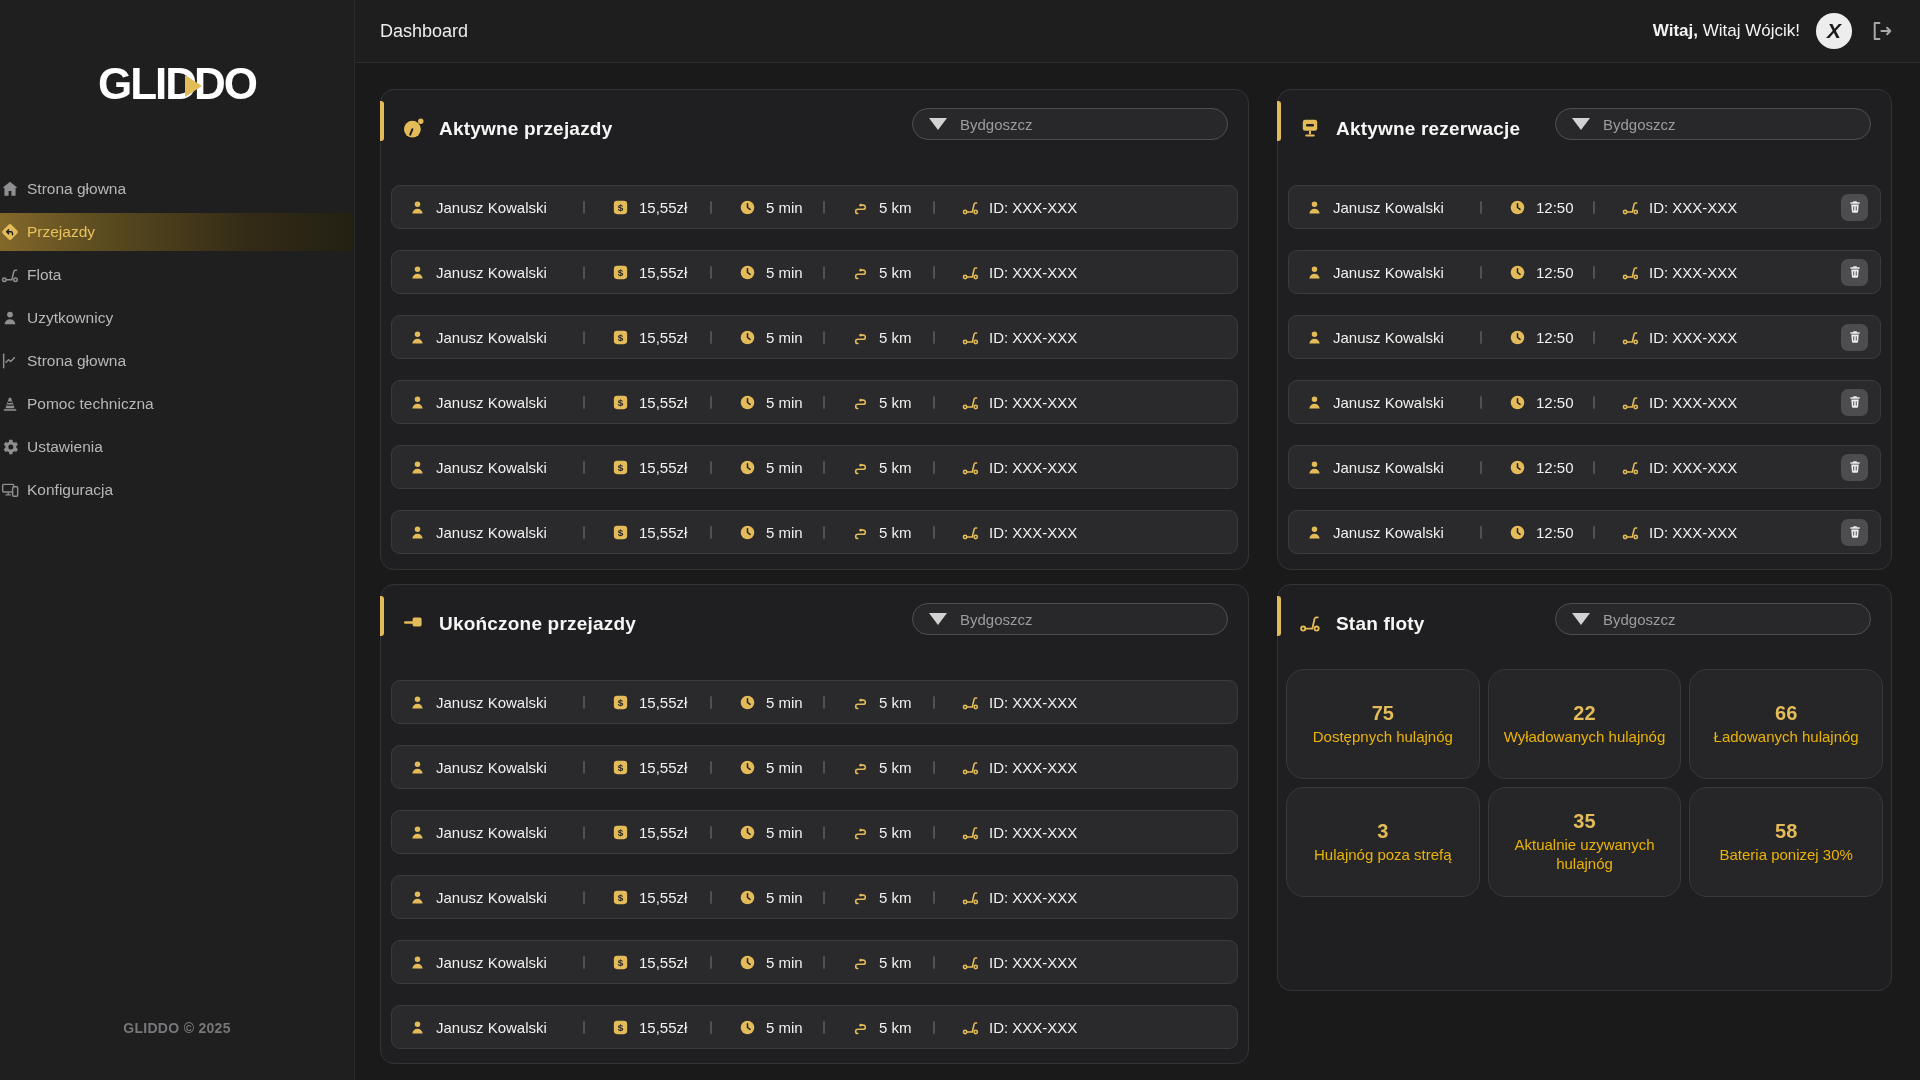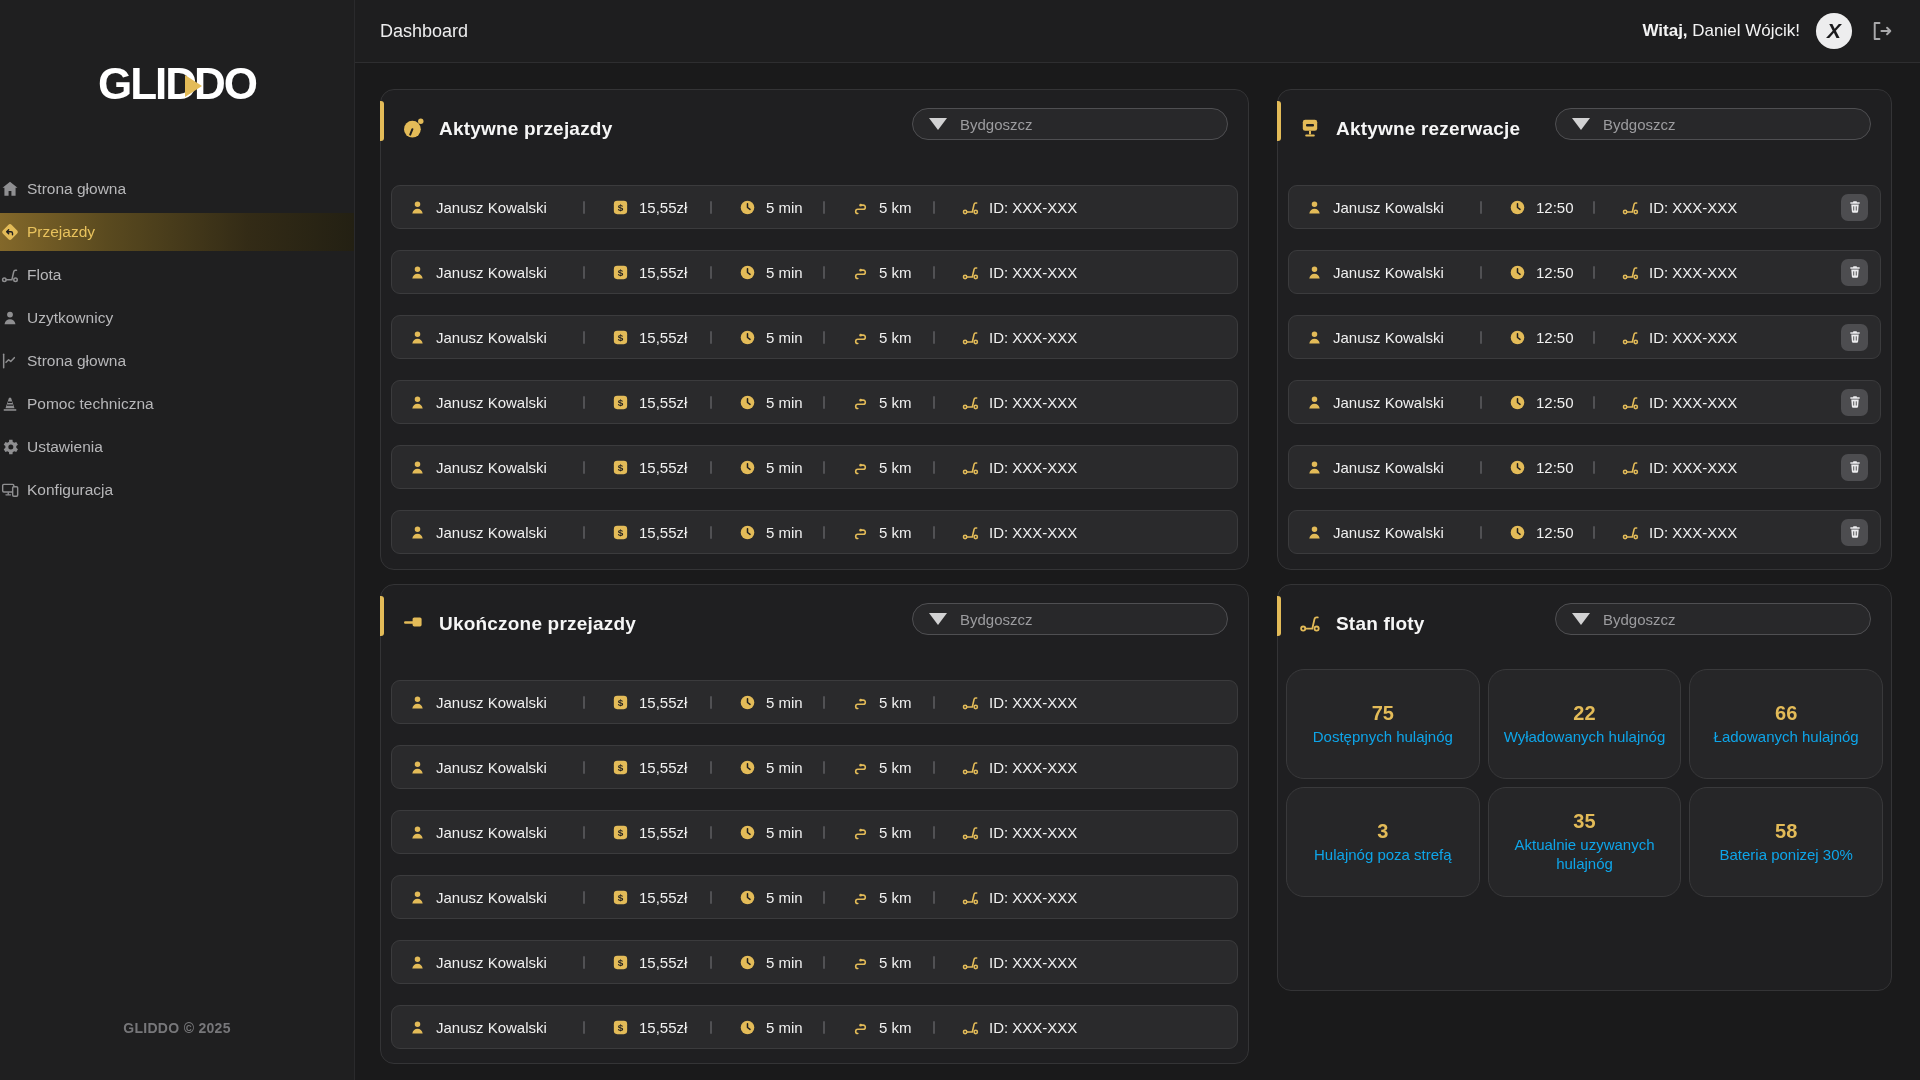--- a/index.html
+++ b/index.html
@@ -81,21 +81,21 @@
   .sep{width:2px;height:13px;background:#515154;border-radius:1px;margin-right:26px;flex:none}
   .trash-btn{margin-left:auto;width:27px;height:27px;border:none;border-radius:7px;background:#4d4d50;
        display:flex;align-items:center;justify-content:center;cursor:pointer;padding:0}
   .trash-btn svg{width:16px;height:16px;display:block}
 
   .stats{display:grid;grid-template-columns:repeat(3,1fr);gap:8px;margin:34px 8px 14px 8px}
   .stat-card{height:110px;background:#262628;border:1px solid #39393b;border-radius:18px;
        display:flex;flex-direction:column;align-items:center;justify-content:center;
        text-align:center;padding:0 12px}
   .stat-value{color:var(--gold);font-size:20px;font-weight:800}
-  .stat-label{font-size:15px;color:#0ea5e9;margin-top:3px;line-height:1.25}
+  .stat-label{font-size:15px;color:#eab308;margin-top:3px;line-height:1.25}
 </style>
 </head>
 <body>
 
 <div class="app">
 
   <aside class="sidebar">
     <div class="logo">
       <span>GLID</span>
       <span class="play"></span>
@@ -184,21 +184,21 @@
         </div>
     </nav>
     <div class="sidebar-footer">GLIDDO © 2025</div>
   </aside>
 
   <div class="main">
 
     <header class="topbar">
       <div class="topbar-title">Dashboard</div>
       <div class="topbar-right">
-        <div class="greeting"><b>Witaj,</b><span> Daniel Wójcik!</span></div>
+        <div class="greeting"><b>Witaj,</b><span> Witaj Wójcik!</span></div>
         <div class="avatar">
             <svg viewBox="0 0 40 40">
               <circle cx="20" cy="20" r="19" fill="#ededee"></circle>
               <text x="20" y="27.5" text-anchor="middle" font-size="22" font-weight="bold" font-style="italic" fill="#1a1a1c">X</text>
             </svg>
           </div>
         <div class="logout">
             <svg viewBox="0 0 24 24">
               <g fill="none" stroke="#a9a9ab" stroke-width="1.8" stroke-linecap="round" stroke-linejoin="round">
                 <path d="M10.6 4.6H6.2v14.8h4.4"></path>

